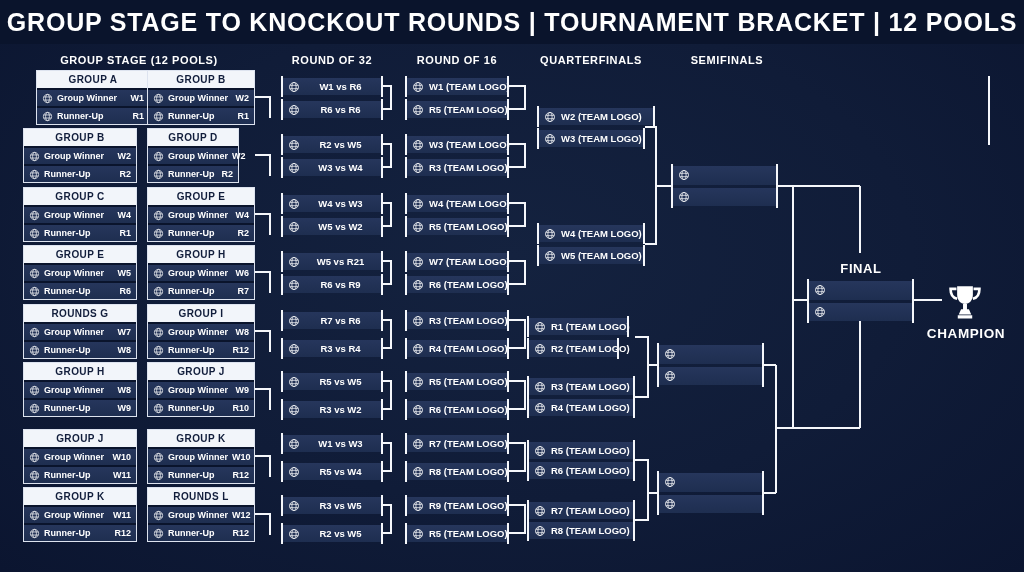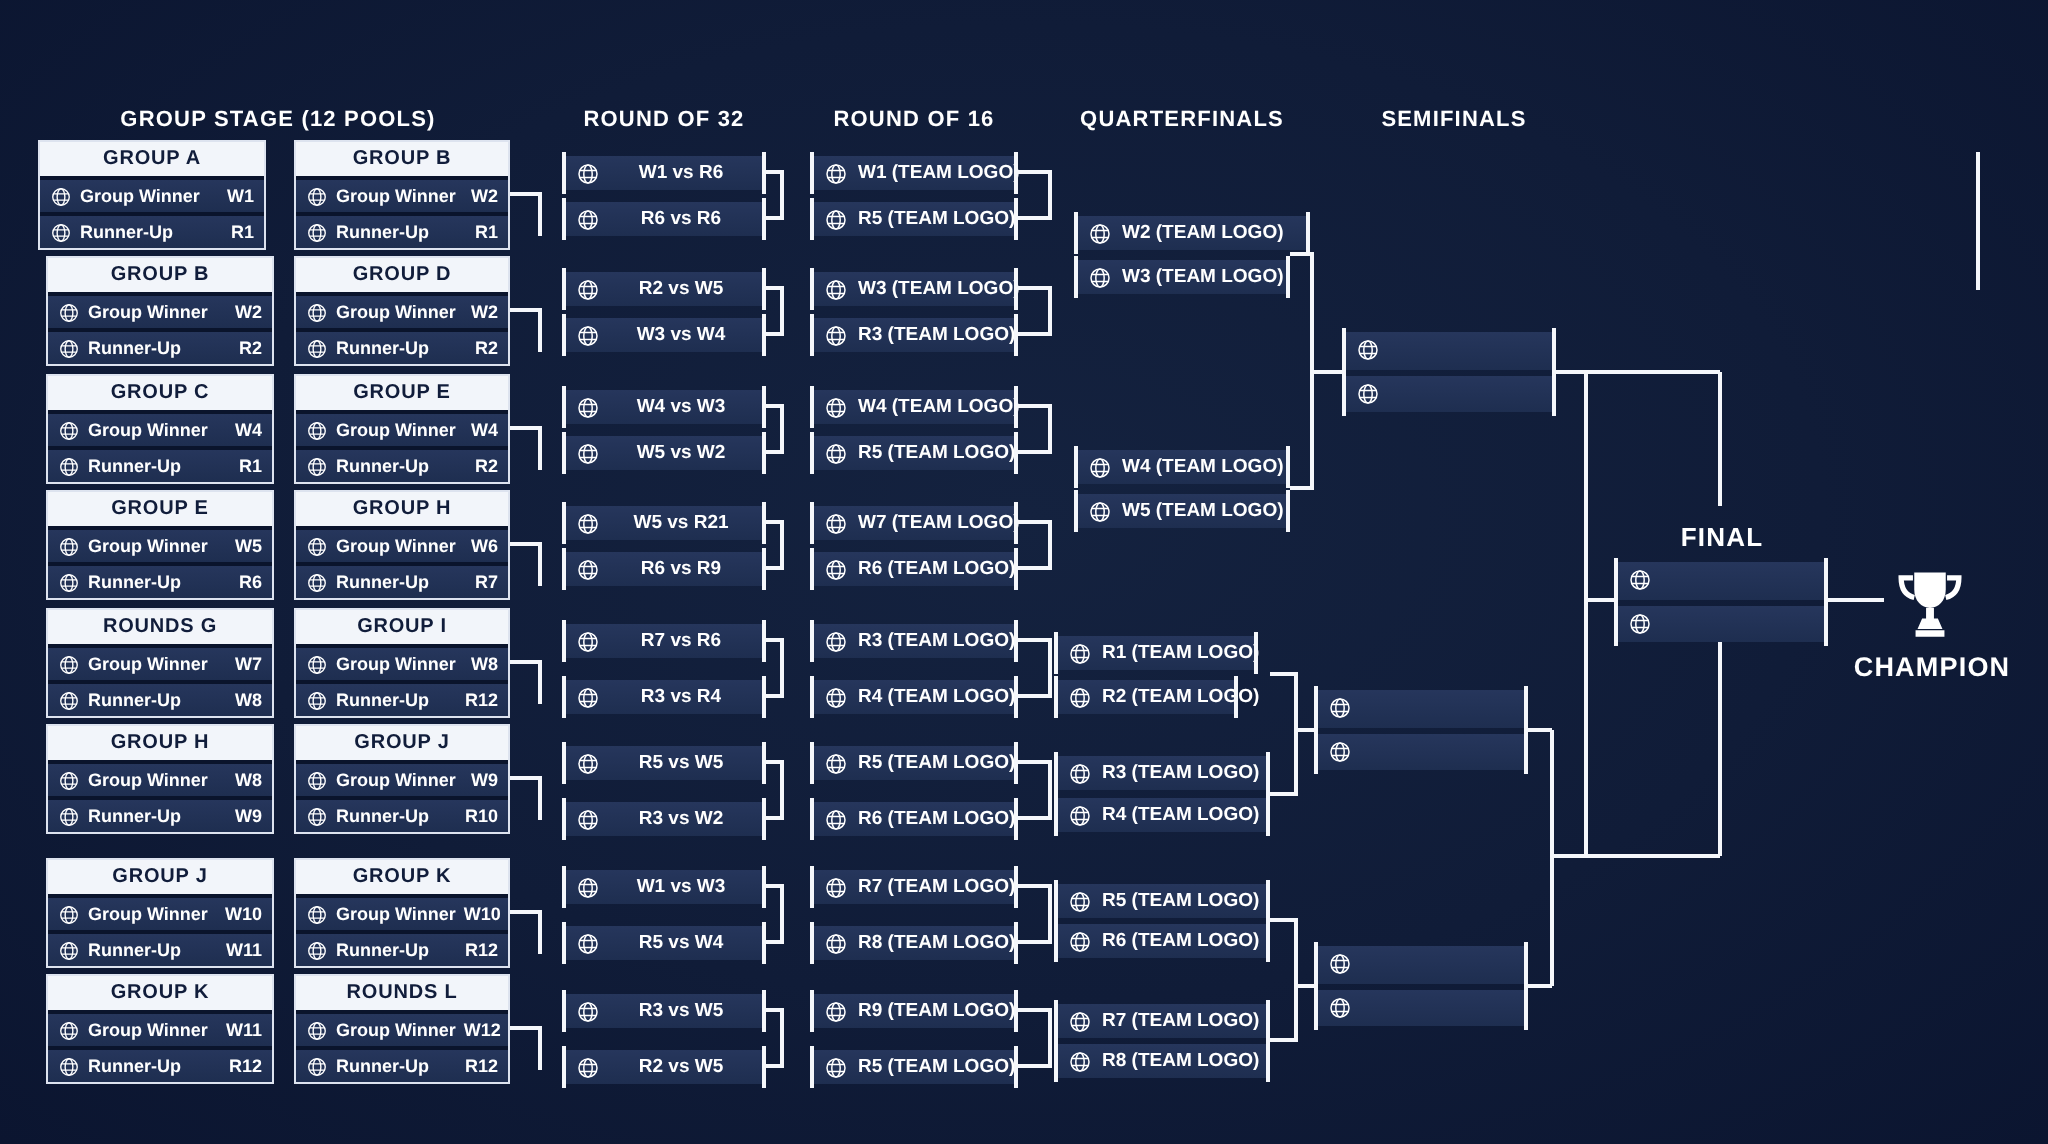--- a/index.html
+++ b/index.html
@@ -38,39 +38,42 @@
   .globe{display:inline-block;flex:none;}
   .mini-label{position:absolute;transform:translateX(-50%);color:var(--tx);font-weight:700;white-space:nowrap;}
   #final-label{font-size:13px;letter-spacing:.6px;}
   #champion-label{font-size:13.5px;letter-spacing:.6px;}
   #trophy{position:absolute;left:944px;top:280px;}
 </style>
 </head>
 <body>
 
 <div id="stage">
+  <div class="title-bar">
+    <h1>GROUP STAGE TO KNOCKOUT ROUNDS | TOURNAMENT BRACKET | 12 POOLS</h1>
+  </div>
 
   <div class="col-header" style="left:139px;top:54px">GROUP STAGE (12 POOLS)</div>
   <div class="col-header" style="left:332px;top:54px">ROUND OF 32</div>
   <div class="col-header" style="left:457px;top:54px">ROUND OF 16</div>
   <div class="col-header" style="left:591px;top:54px">QUARTERFINALS</div>
   <div class="col-header" style="left:727px;top:54px">SEMIFINALS</div>
 
   <div class="mini-label" id="final-label" style="left:861px;top:261px">FINAL</div>
   <div class="mini-label" id="champion-label" style="left:966px;top:326px">CHAMPION</div>
 
   <svg id="trophy" width="42" height="44" viewBox="0 0 64 64">
     <path fill="#fff" d="M20 8 h24 v13 c0 8.5 -5.4 14 -12 14 s-12 -5.5 -12 -14 z"></path>
     <path fill="none" stroke="#fff" stroke-width="4" d="M19 12 H10 c0 9 3.5 13.5 10 15"></path>
     <path fill="none" stroke="#fff" stroke-width="4" d="M45 12 h9 c0 9 -3.5 13.5 -10 15"></path>
     <path fill="#fff" d="M29 35 h6 v8 h-6 z M26 43 h12 l3.5 8 H22.5 z M21 52 h22 v5 H21 z"></path>
   </svg>
 
   <div id="dynamic">
-      <div class="group-box" style="left:19px;top:70px;width:114px">
+      <div class="group-box" style="left:36px;top:70px;width:114px">
       <div class="group-header">GROUP A</div>
       <div class="group-row">
           <svg class="globe" width="11" height="11" viewBox="0 0 24 24" fill="none" stroke="#fff" stroke-width="1.5">
             <circle cx="12" cy="12" r="9"></circle>
             <ellipse cx="12" cy="12" rx="4.2" ry="9"></ellipse>
             <path d="M3.6 8.6h16.8M3.6 15.4h16.8"></path>
           </svg>
           <span class="lbl">Group Winner</span>
           <span class="code">W1</span>
         </div>
@@ -247,21 +250,21 @@
             <circle cx="12" cy="12" r="9"></circle>
             <ellipse cx="12" cy="12" rx="4.2" ry="9"></ellipse>
             <path d="M3.6 8.6h16.8M3.6 15.4h16.8"></path>
           </svg>
           <span class="lbl">Runner-Up</span>
           <span class="code">R1</span>
         </div>
     </div>
       <div class="line" style="left:255px;top:96px;width:16px;height:2px"></div>
       <div class="line" style="left:269px;top:97px;width:2px;height:21px"></div>
-      <div class="group-box" style="left:147px;top:128px;width:108px">
+      <div class="group-box" style="left:147px;top:128px;width:92px">
       <div class="group-header">GROUP D</div>
       <div class="group-row">
           <svg class="globe" width="11" height="11" viewBox="0 0 24 24" fill="none" stroke="#fff" stroke-width="1.5">
             <circle cx="12" cy="12" r="9"></circle>
             <ellipse cx="12" cy="12" rx="4.2" ry="9"></ellipse>
             <path d="M3.6 8.6h16.8M3.6 15.4h16.8"></path>
           </svg>
           <span class="lbl">Group Winner</span>
           <span class="code">W2</span>
         </div>

